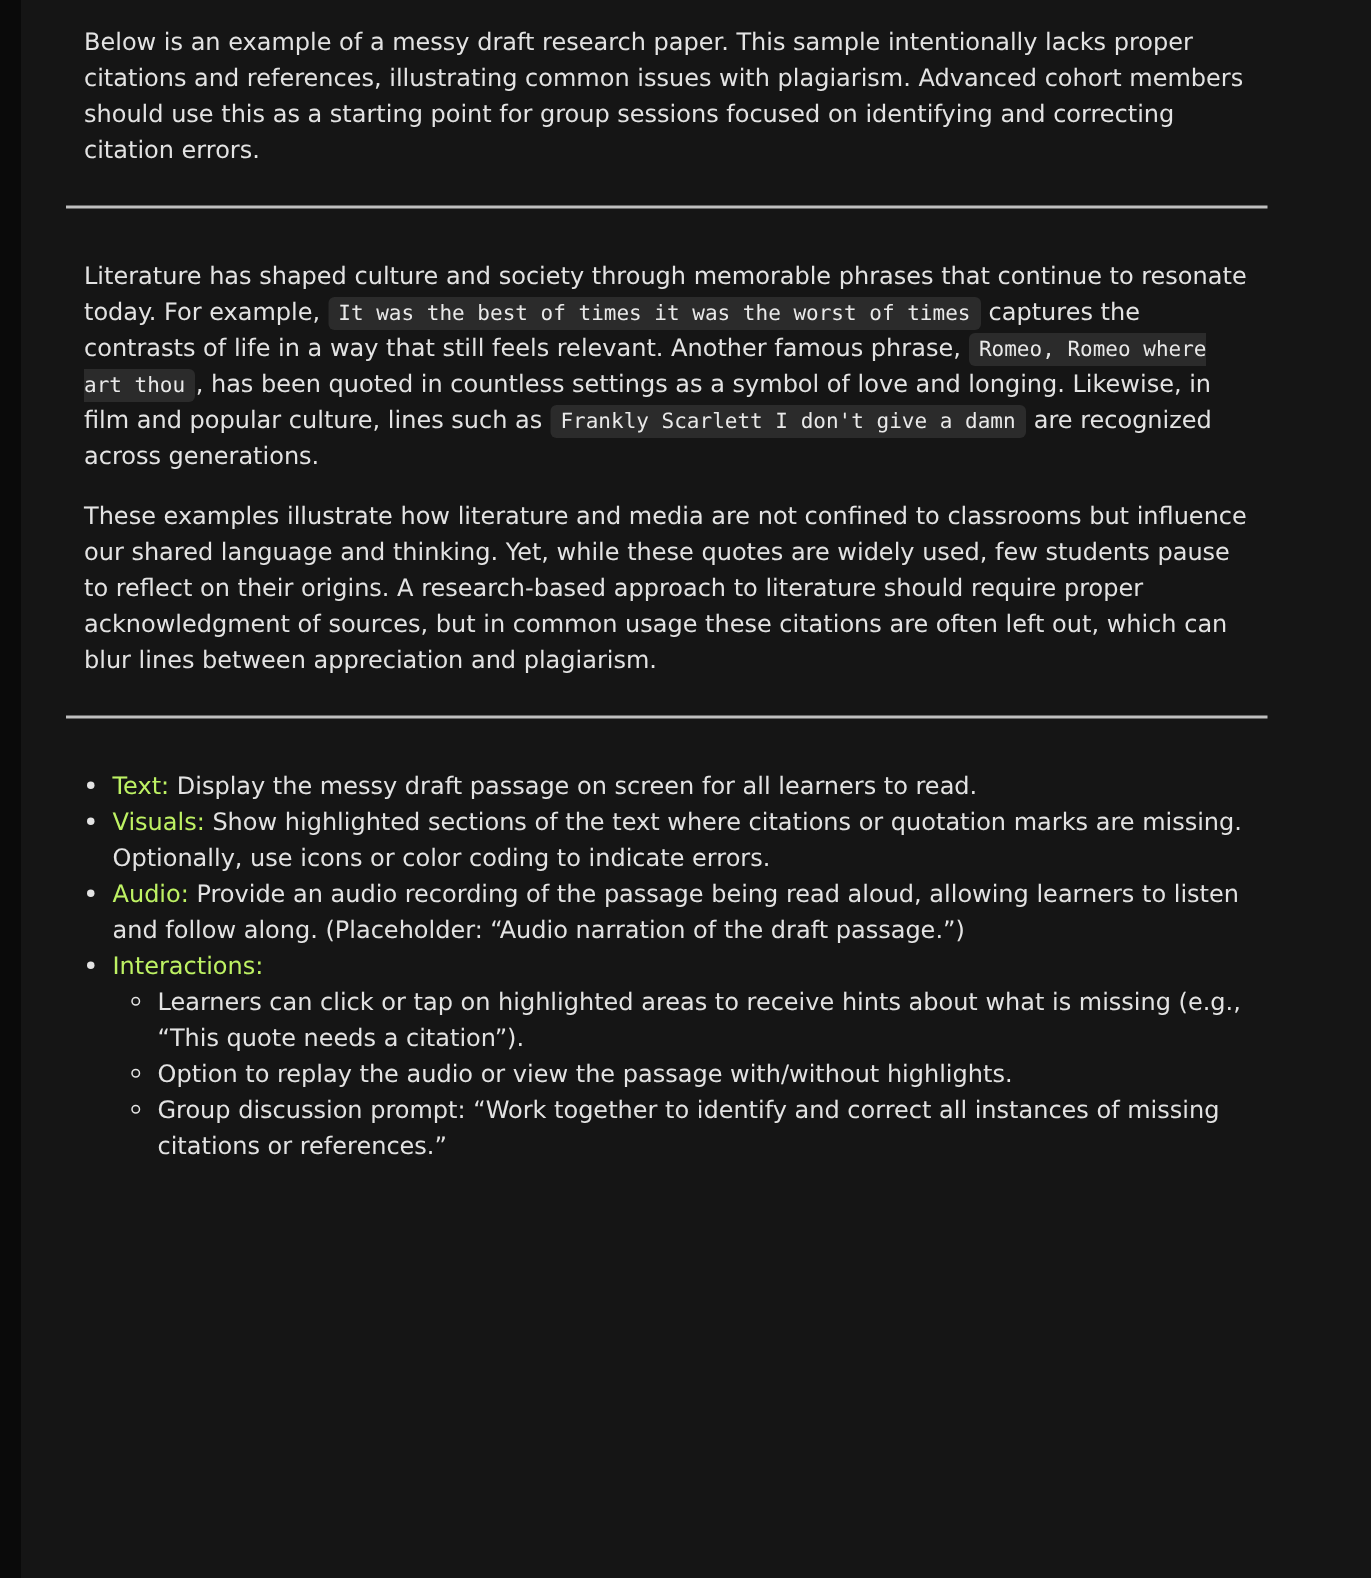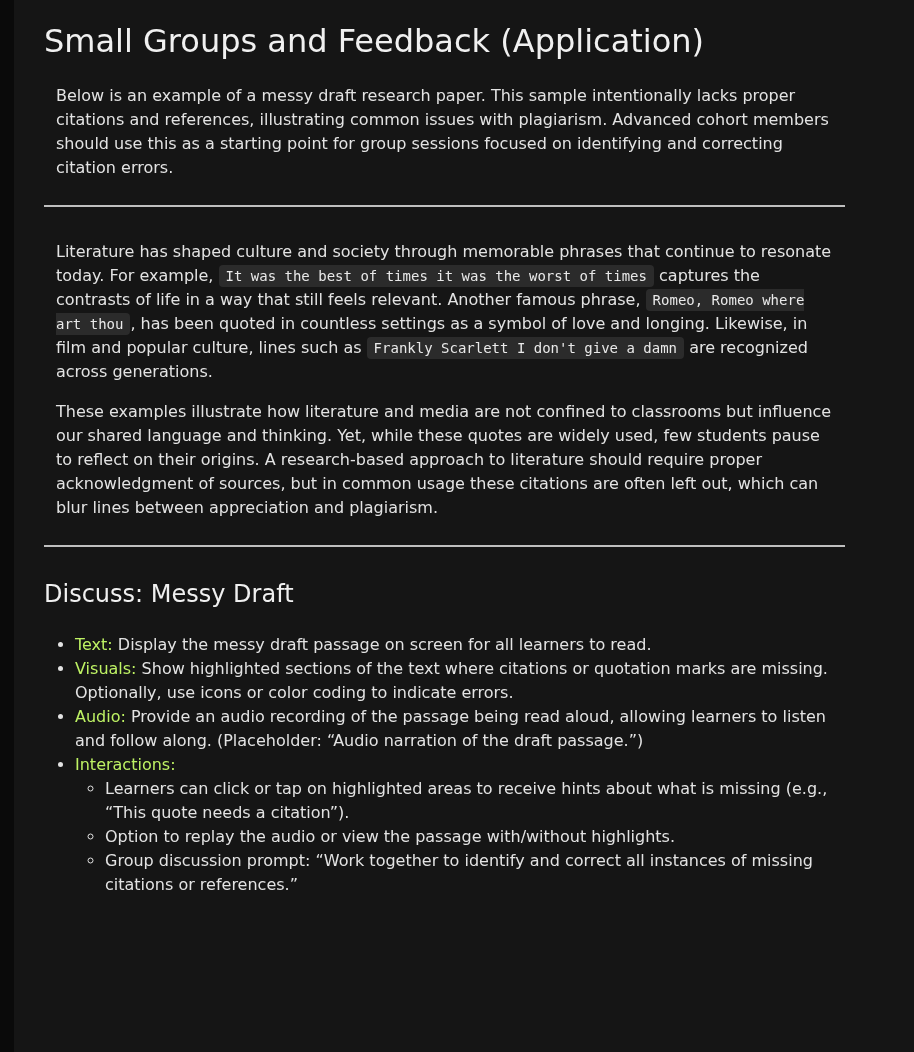--- a/index.html
+++ b/index.html
@@ -67,33 +67,31 @@
   }
   strong { font-weight: 400; color: #bef264; }
 </style>
 </head>
 <body>
 
 <div class="edge-strip"></div>
 
 <main class="doc">
 
-  <h1>Small Groups and Feedback (Application)</h1>
 
   <p>Below is an example of a messy draft research paper. This sample intentionally lacks proper citations and references, illustrating common issues with plagiarism. Advanced cohort members should use this as a starting point for group sessions focused on identifying and correcting citation errors.</p>
 
   <hr>
 
   <p><span>Literature has shaped culture and society through memorable phrases that continue to resonate today. For example, </span><code>It was the best of times it was the worst of times</code><span> captures the contrasts of life in a way that still feels relevant. Another famous phrase, </span><code>Romeo, Romeo where art thou</code><span>, has been quoted in countless settings as a symbol of love and longing. Likewise, in film and popular culture, lines such as </span><code>Frankly Scarlett I don't give a damn</code><span> are recognized across generations.</span></p>
 
   <p>These examples illustrate how literature and media are not confined to classrooms but influence our shared language and thinking. Yet, while these quotes are widely used, few students pause to reflect on their origins. A research-based approach to literature should require proper acknowledgment of sources, but in common usage these citations are often left out, which can blur lines between appreciation and plagiarism.</p>
 
   <hr>
 
-  <h2>Discuss: Messy Draft</h2>
 
 
 
 
   <ul>
     <li><strong>Text:</strong><span> Display the messy draft passage on screen for all learners to read.</span></li>
     <li><strong>Visuals:</strong><span> Show highlighted sections of the text where citations or quotation marks are missing. Optionally, use icons or color coding to indicate errors.</span></li>
     <li><strong>Audio:</strong><span> Provide an audio recording of the passage being read aloud, allowing learners to listen and follow along. (Placeholder: “Audio narration of the draft passage.”)</span></li>
     <li><strong>Interactions:</strong>
       <ul>

